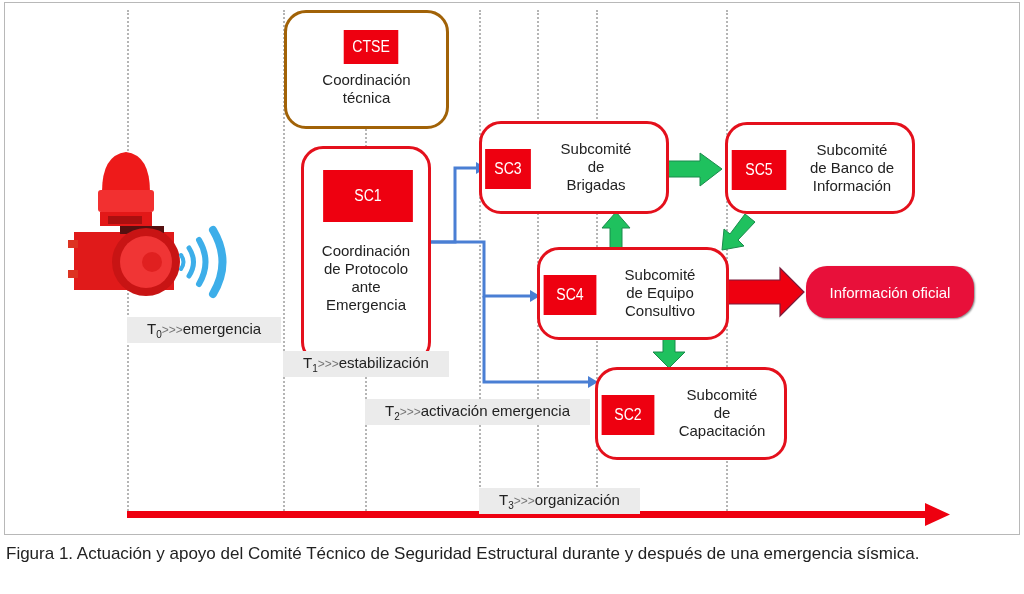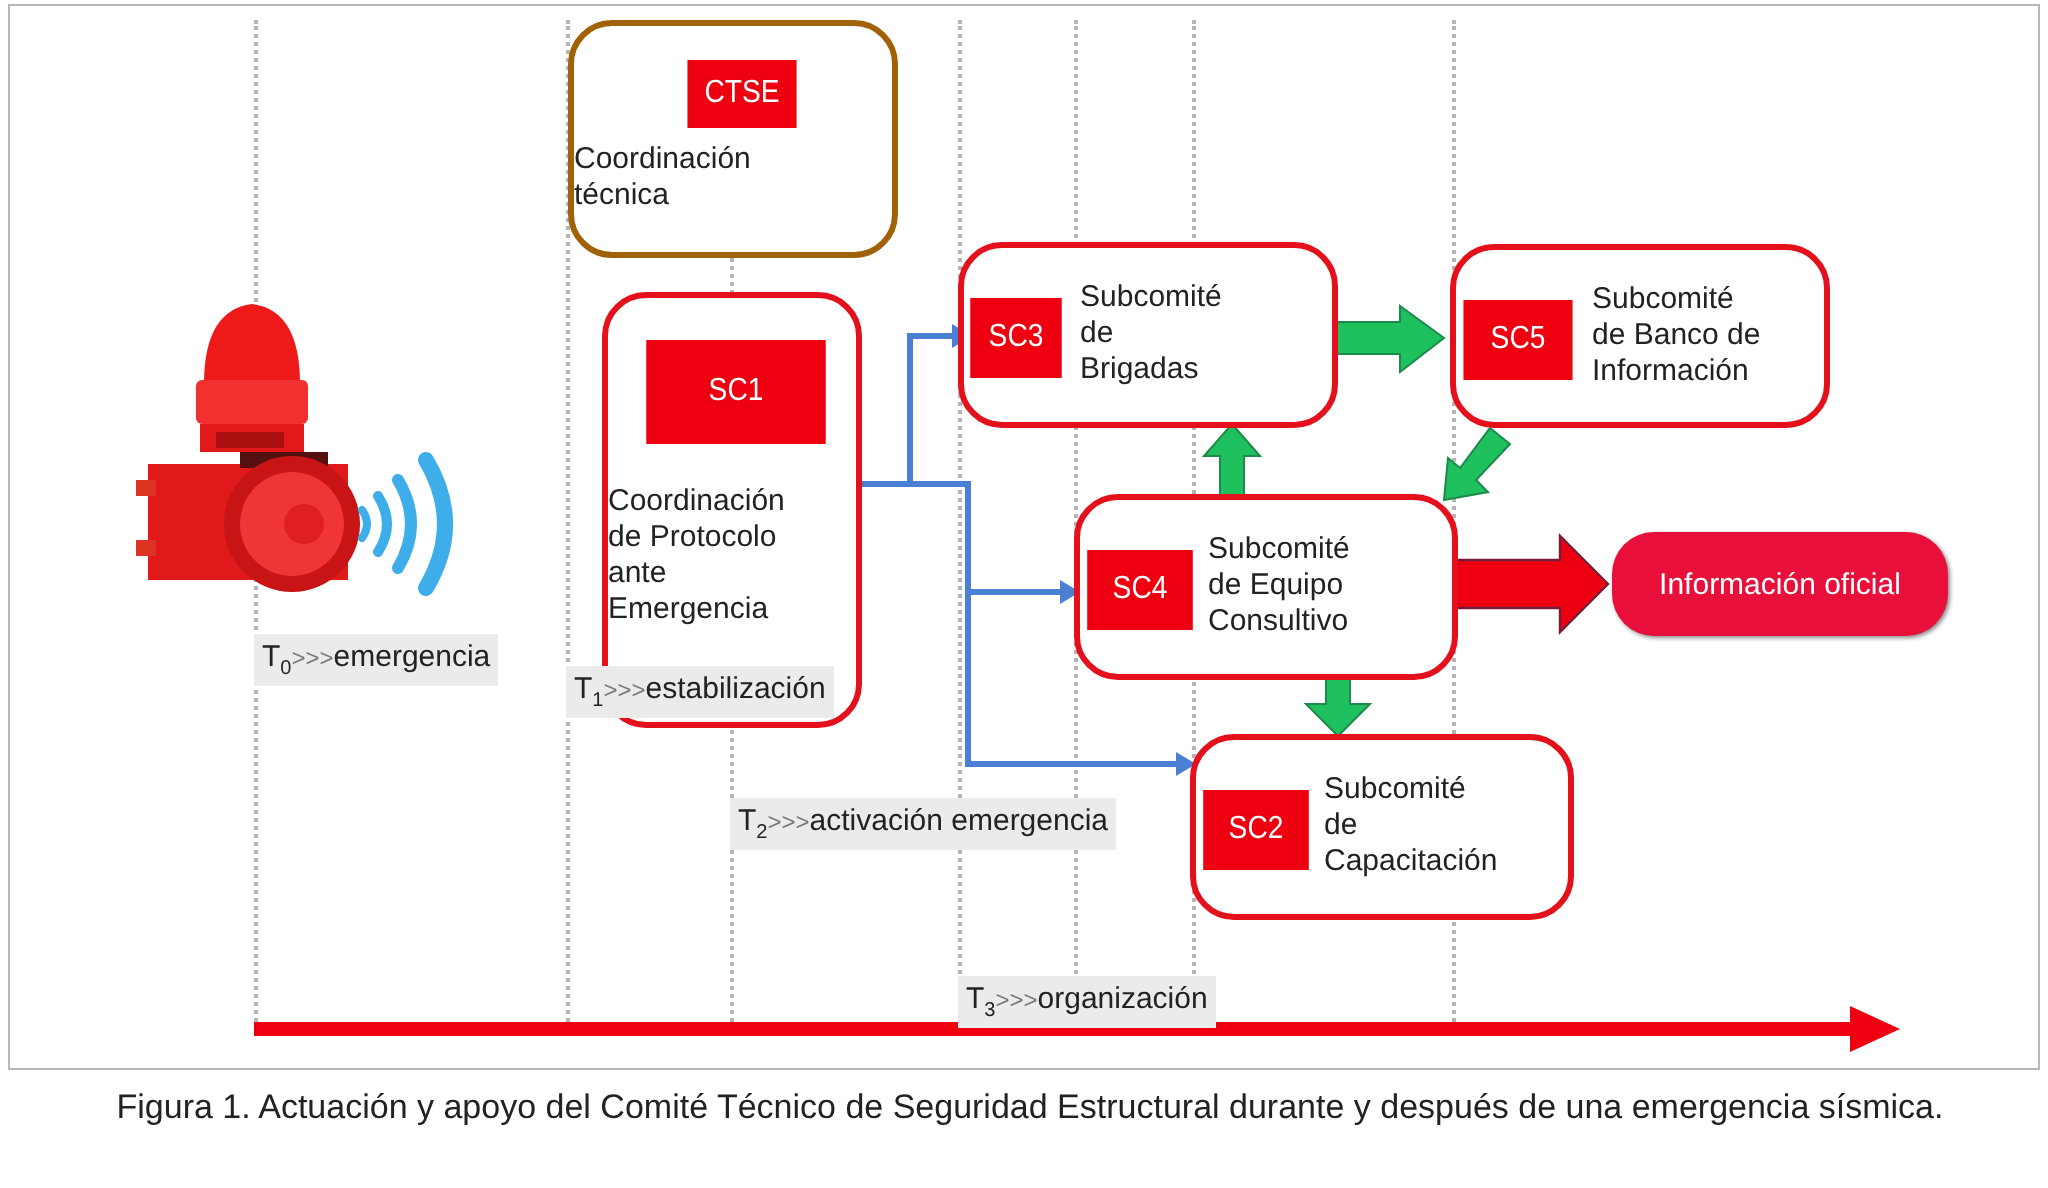--- a/index.html
+++ b/index.html
@@ -3,25 +3,25 @@
 <meta charset="utf-8">
 <style>
   html, body { margin: 0; padding: 0; background: #ffffff; }
   body { width: 1024px; height: 594px; position: relative; overflow: hidden; font-family: "Liberation Sans", sans-serif; }
   .frame { position: absolute; left: 4px; top: 2px; width: 1016px; height: 533px; border: 1px solid #b8b8b8; box-sizing: border-box; background: #fff; }
   .vline { position: absolute; top: 10px; width: 0; height: 505px; border-left: 2px dotted #b5b5b5; }
   .box { position: absolute; box-sizing: border-box; border-radius: 22px; background: #fff; }
   .red-box { border: 3px solid #e4101c; }
   .blue-box { border: 3px solid #a16207; }
   .tag { position: absolute; background: #ee0010; color: #fff; font-family: "Liberation Sans", sans-serif; font-size: 16px; display: flex; align-items: center; justify-content: center; transform: scaleX(0.88); }
-  .desc { position: absolute; color: #222; font-size: 15px; line-height: 18px; white-space: pre-line; }
-  .tlabel { position: absolute; background: #ebebeb; color: #222; font-size: 15px; padding: 3px 4px; white-space: nowrap; }
+  .desc { position: absolute; color: #222; font-size: 15px; line-height: 18px; text-align: center; white-space: pre-line; }
+  .tlabel { position: absolute; background: #ebebeb; color: #222; font-size: 15px; padding: 3px 20px; white-space: nowrap; }
   .tlabel sub { font-size: 10px; }
   .gt { color: #777; font-size: 12px; }
-  .caption { position: absolute; left: 6px; top: 543px; width: 1018px; font-size: 17px; line-height: 22px; color: #222; text-align: center; }
+  .caption { position: absolute; left: 6px; top: 543px; width: 1018px; font-size: 17px; line-height: 22px; color: #222; }
   svg.overlay { position: absolute; left: 0; top: 0; }
   .info { position: absolute; left: 806px; top: 266px; width: 168px; height: 52px; background: #e8103a; color: #fff; font-size: 15px; display: flex; align-items: center; justify-content: center; box-shadow: 1px 1px 2px #888; border-radius: 21px; }
 </style>
 </head>
 <body>
 
 <div class="frame"></div>
 
 <div class="vline" style="left:127px"></div>
 <div class="vline" style="left:283px"></div>
@@ -113,21 +113,21 @@
   <div class="desc" style="left:64px;top:16px;width:120px">Subcomité
 de
 Capacitación</div>
 </div>
 
 <div class="info">Información oficial</div>
 
 <div class="tlabel" style="left:127px;top:317px">
   <span>T</span><sub>0</sub><span class="gt">&gt;&gt;&gt;</span><span>emergencia</span>
 </div>
-<div class="tlabel" style="left:283px;top:333px">
+<div class="tlabel" style="left:283px;top:351px">
   <span>T</span><sub>1</sub><span class="gt">&gt;&gt;&gt;</span><span>estabilización</span>
 </div>
 <div class="tlabel" style="left:365px;top:399px">
   <span>T</span><sub>2</sub><span class="gt">&gt;&gt;&gt;</span><span>activación emergencia</span>
 </div>
 <div class="tlabel" style="left:479px;top:488px">
   <span>T</span><sub>3</sub><span class="gt">&gt;&gt;&gt;</span><span>organización</span>
 </div>
 
 <div class="caption">Figura 1. Actuación y apoyo del Comité Técnico de Seguridad Estructural durante y después de una emergencia sísmica.</div>

